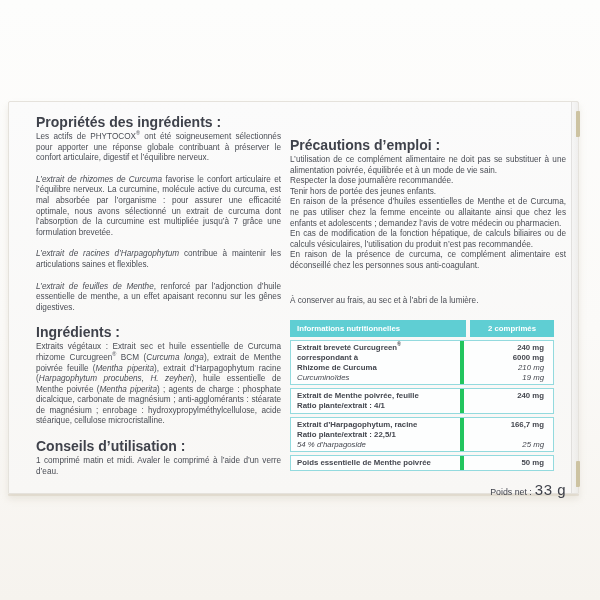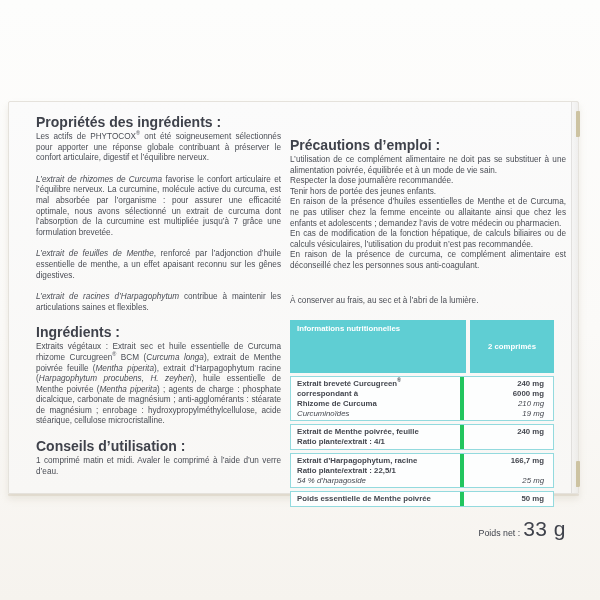--- a/index.html
+++ b/index.html
@@ -31,48 +31,48 @@
   .it{font-style:italic;}
   sup{font-size:5.5px;line-height:0;}
 
   .storage{margin-top:24px;text-align:left;}
 
   .ntable{margin-top:14px;width:264px;font-size:7.8px;}
   .thead{display:flex;margin-bottom:3px;}
   .th1{flex:1;background:#5fced3;color:#ffffff;font-weight:bold;
        padding:4px 22px 4px 7px;margin-right:4px;}
   .th2{width:84px;background:#5fced3;color:#ffffff;font-weight:bold;
-       text-align:center;padding:22px 0;}
+       text-align:center;padding:4px 0;}
   .t-row{display:flex;border:1px solid #93dade;background:#fdfefe;margin-bottom:3px;}
   .t-labels{flex:1;padding:2px 4px 2px 6px;}
   .t-values{width:78px;border-left:4px solid #22c55e;text-align:right;
             padding:2px 9px 2px 2px;}
   .tl,.vl{line-height:9.8px;min-height:9.8px;font-size:7.8px;color:#44474f;}
   .t-labels .tl{font-weight:bold;}
   .t-values .vl{font-weight:bold;}
   .tl.it,.vl.it{font-weight:normal;font-style:italic;}
 
   .poids{margin-top:10px;text-align:right;font-size:8.8px;color:#3f424b;}
-  .poids .big{font-size:21px;margin-left:3px;letter-spacing:.5px;}
+  .poids .big{font-size:15px;margin-left:3px;letter-spacing:.5px;}
 </style>
 </head>
 <body>
 
 <div class="box">
   <div class="fold"></div>
   <div class="side-shade"></div>
   <div class="notch top"></div>
   <div class="notch bottom"></div>
 
   <div class="col col-left">
     <h3>Propriétés des ingrédients :</h3>
     <p class="sp"><span>Les actifs de PHYTOCOX</span><sup>®</sup><span> ont été soigneusement sélectionnés pour apporter une réponse globale contribuant à préserver le confort articulaire, digestif et l’équilibre nerveux.</span></p>
     <p class="sp"><span class="it">L’extrait de rhizomes de Curcuma</span><span> favorise le confort articulaire et l’équilibre nerveux. La curcumine, molécule active du curcuma, est mal absorbée par l’organisme : pour assurer une efficacité optimale, nous avons sélectionné un extrait de curcuma dont l’absorption de la curcumine est multipliée jusqu’à 7 grâce une formulation brevetée.</span></p>
+    <p class="sp"><span class="it">L’extrait de racines d’Harpagophytum</span><span> contribue à maintenir les articulations saines et flexibles.</span></p>
     <p class="sp"><span class="it">L’extrait de feuilles de Menthe</span><span>, renforcé par l’adjonction d’huile essentielle de menthe, a un effet apaisant reconnu sur les gênes digestives.</span></p>
-    <p class="sp"><span class="it">L’extrait de racines d’Harpagophytum</span><span> contribue à maintenir les articulations saines et flexibles.</span></p>
 
     <h3>Ingrédients :</h3>
     <p class="sp"><span>Extraits végétaux : Extrait sec et huile essentielle de Curcuma rhizome Curcugreen</span><sup>®</sup><span> BCM (</span><span class="it">Curcuma longa</span><span>), extrait de Menthe poivrée feuille (</span><span class="it">Mentha piperita</span><span>), extrait d’Harpagophytum racine (</span><span class="it">Harpagophytum procubens, H. zeyheri</span><span>), huile essentielle de Menthe poivrée (</span><span class="it">Mentha piperita</span><span>) ; agents de charge : phosphate dicalcique, carbonate de magnésium ; anti-agglomérants : stéarate de magnésium ; enrobage : hydroxypropylméthylcellulose, acide stéarique, cellulose microcristalline.</span></p>
 
     <h3>Conseils d’utilisation :</h3>
     <p>1 comprimé matin et midi. Avaler le comprimé à l’aide d’un verre d’eau.</p>
   </div>
 
   <div class="col col-right">
     <h3>Précautions d’emploi :</h3>

